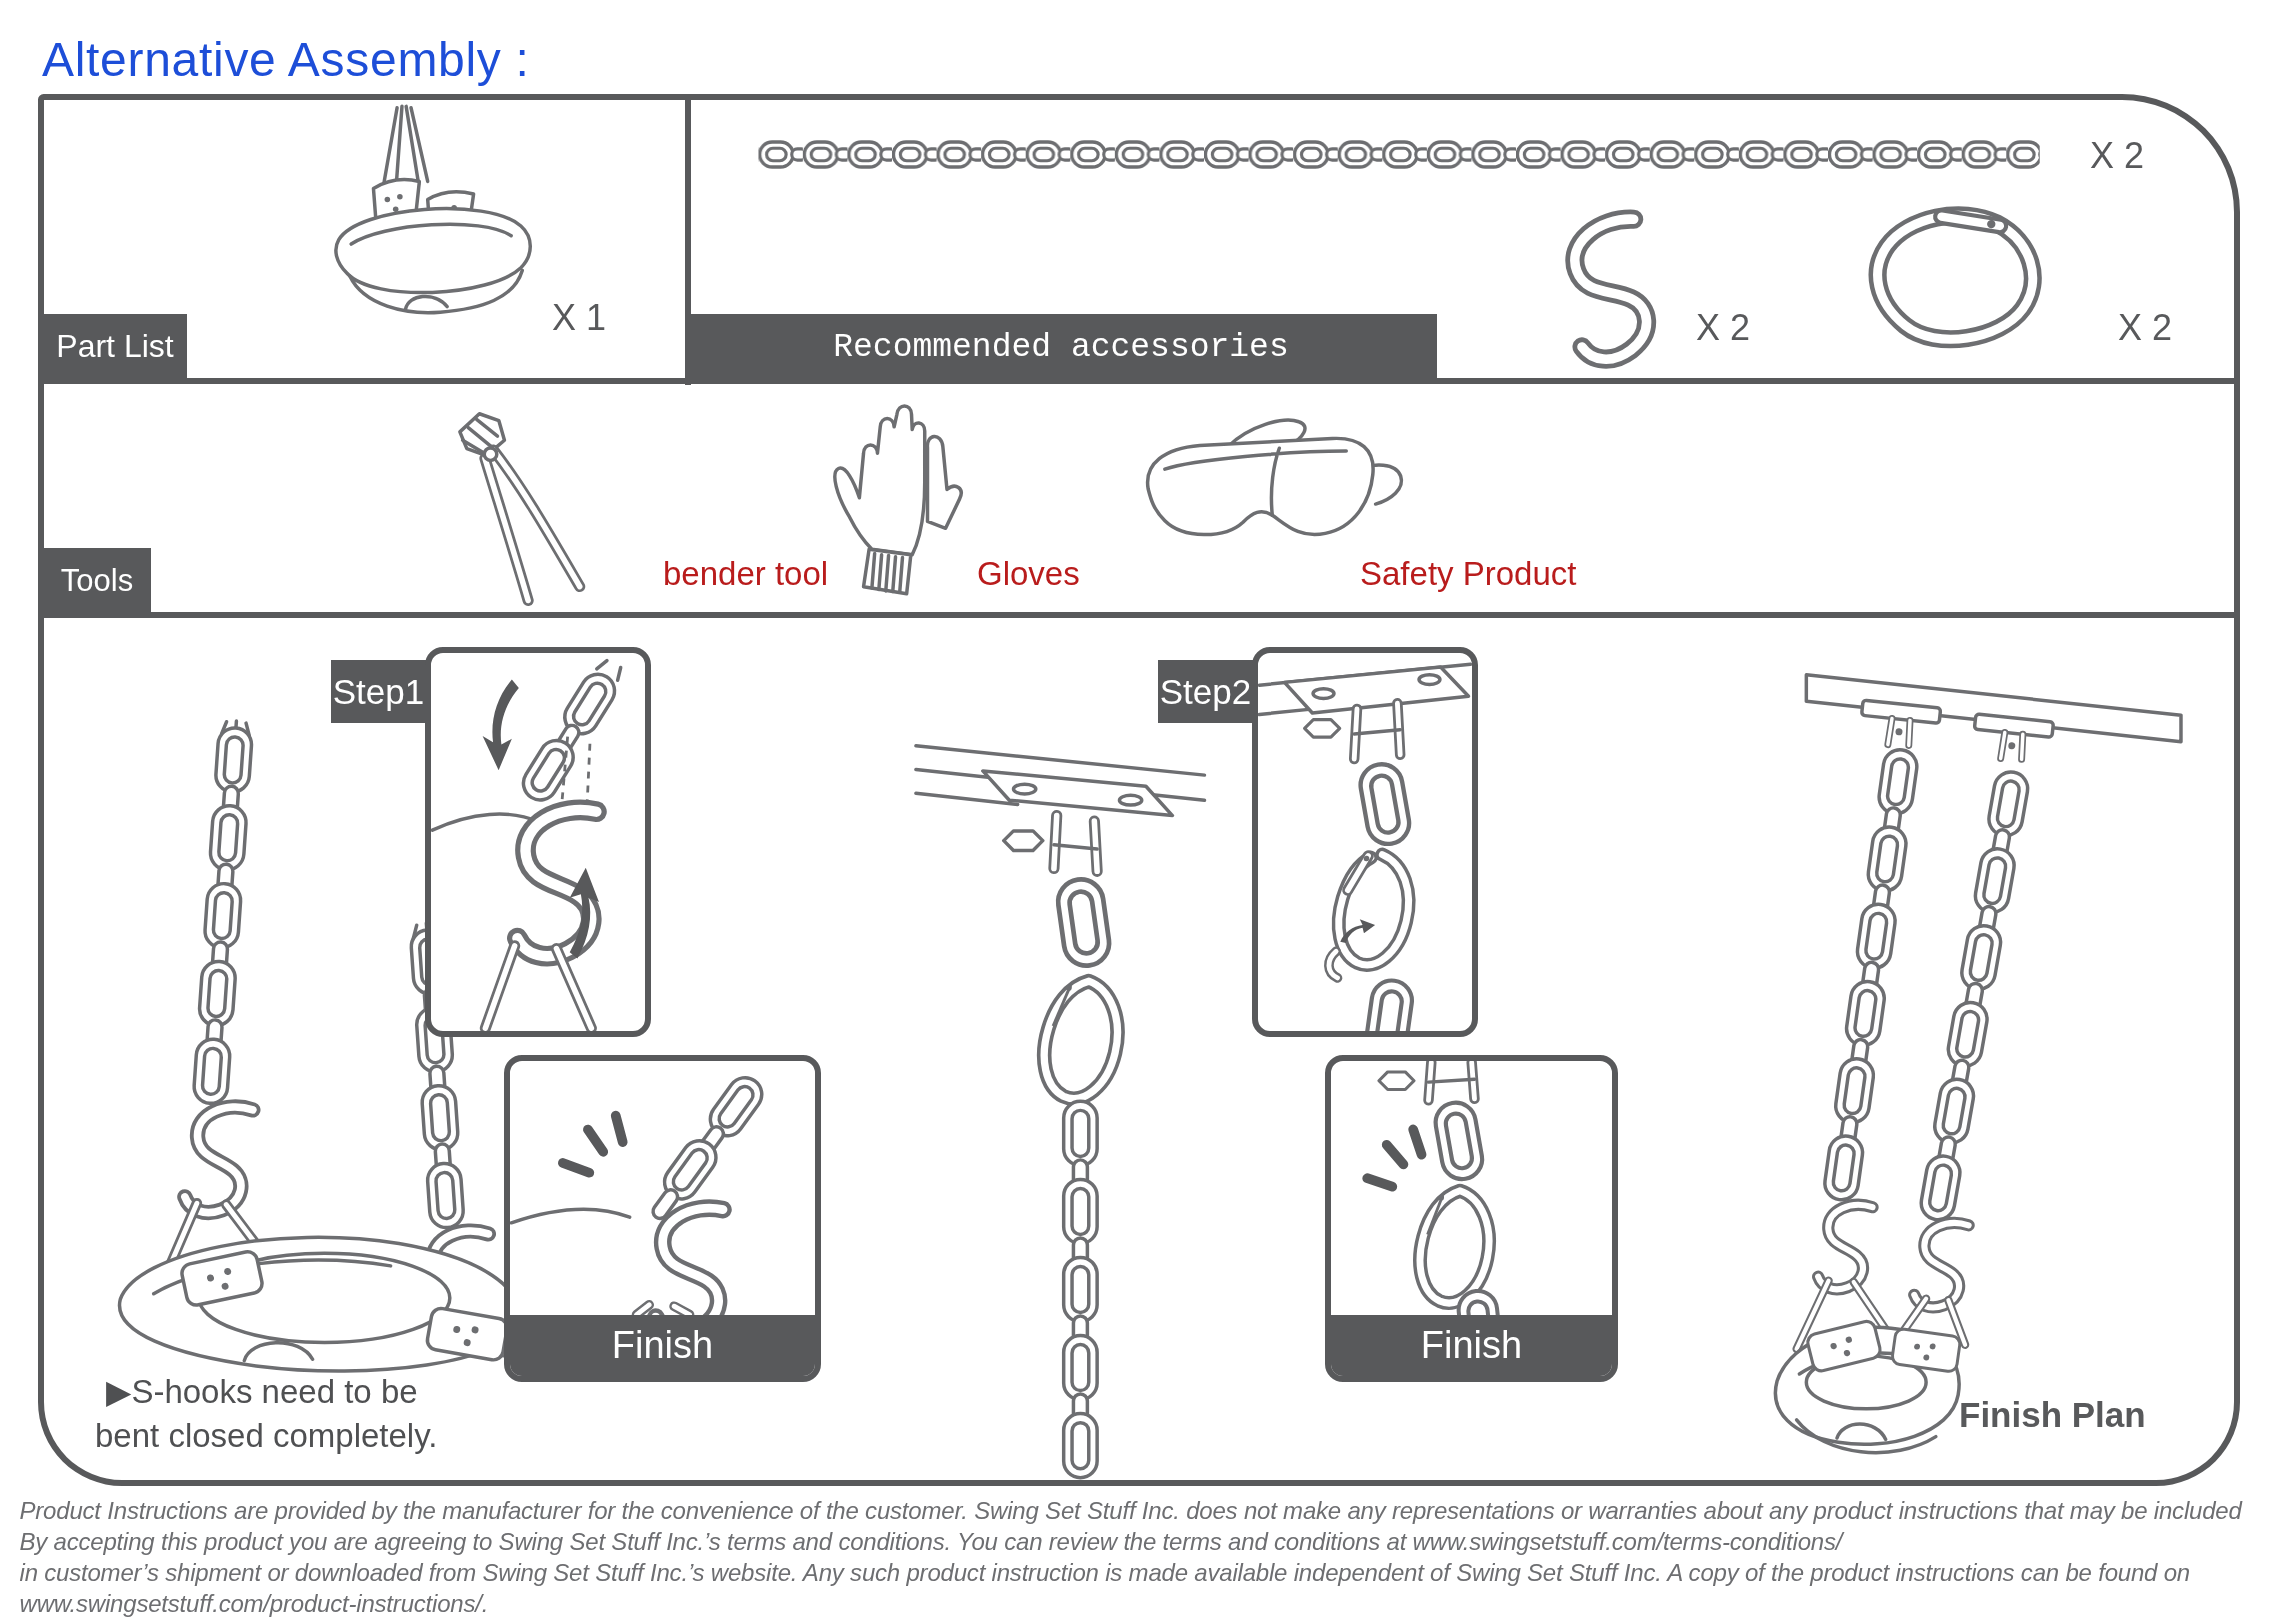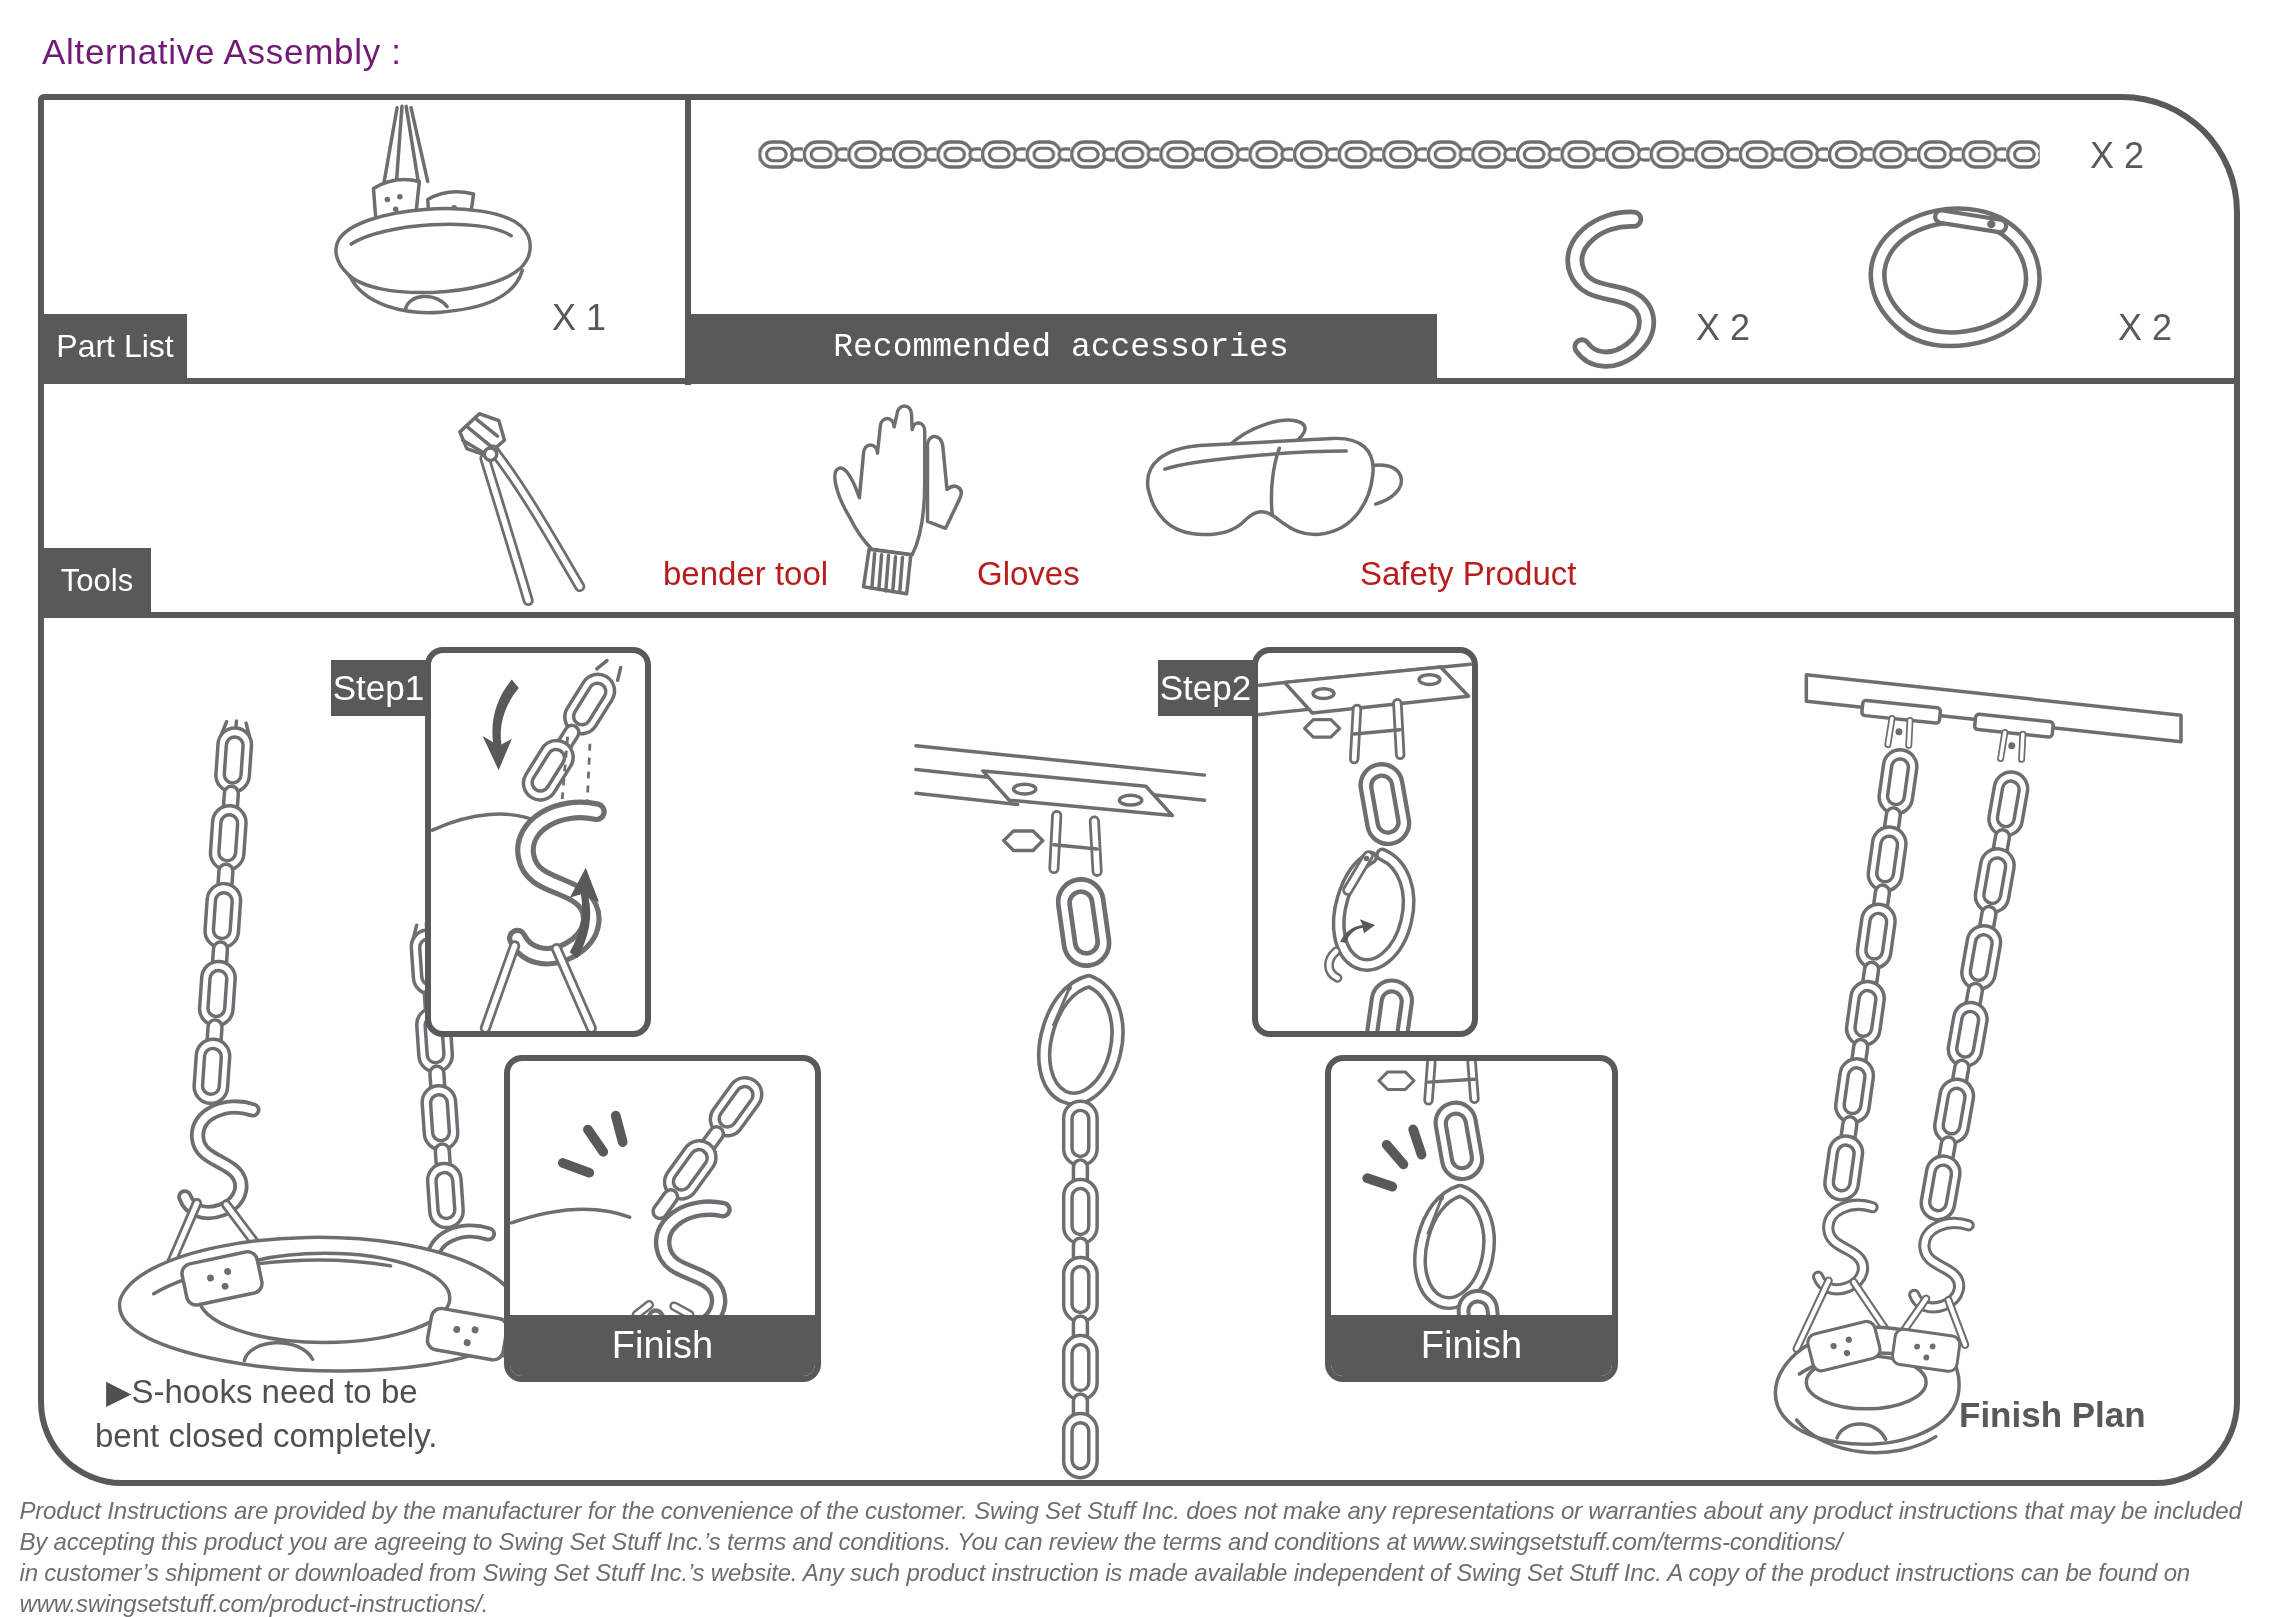--- a/index.html
+++ b/index.html
@@ -1,32 +1,32 @@
 <!DOCTYPE html>
 <html style="font-size:11px"><head>
 <meta charset="utf-8">
 <style>
   html,body { margin:0; padding:0; background:#fff; }
   .sheet { position:relative; width:2273px; height:1618px; background:#fff;
            font-family:"Liberation Sans", sans-serif; color:#58595B; overflow:hidden; }
   .abs { position:absolute; }
-  .title { left:42px; top:32px; font-size:35px; color:#701a75; letter-spacing:0.7px; }
+  .title { left:42px; top:32px; font-size:48px; color:#1d4ed8; letter-spacing:0.7px; }
   .badge { left:1820px; top:11px; width:265px; height:85px; background:#58595B; color:#fff;
            display:flex; align-items:center; justify-content:center;
            font-size:60px; font-weight:bold; letter-spacing:1.4px; }
   .frame { left:38px; top:94px; width:2202px; height:1392px; box-sizing:border-box;
            border:6.3px solid #58595B; border-radius:5.6px 118px 84px 84px; }
   .vdiv  { left:685px; top:94px; width:6.3px; height:291px; background:#58595B; }
   .hdiv1 { left:38px; top:378px; width:2202px; height:6.3px; background:#58595B; }
   .hdiv2 { left:38px; top:612px; width:2202px; height:6.3px; background:#58595B; }
   .plate { background:#58595B; color:#fff; display:flex; align-items:center; justify-content:center; }
   .plate-partlist { left:43px;  top:314px; width:144px;  height:65px; font-size:32px; }
   .plate-recacc   { left:685px; top:314px; width:752px; height:66px; font-size:33px;font-family:Liberation Mono, monospace; }
   .plate-tools    { left:43px;  top:548px; width:108px;  height:65px; font-size:31px; }
-  .plate-step     { width:95px; height:56px; font-size:35px; }
+  .plate-step     { width:95px; height:63px; font-size:35px; }
   .qty   { font-size:36px; color:#58595B; }
   .toollabel { font-size:33px; color:#b91c1c; }
   .panel { box-sizing:border-box; border:6.3px solid #58595B; border-radius:18px; background:#fff; overflow:hidden; }
   .finishband { position:absolute; left:0; right:0; bottom:0; height:61px; background:#58595B;
                 color:#fff; display:flex; align-items:center; justify-content:center; font-size:38px;text-align:center; }
   .note { font-size:33px; color:#4F5052; }
   .finplan { font-size:35px; font-weight:bold; color:#58595B; }
   .footer { left:19.5px; top:1495px; width:2236px; font-size:24px; font-style:italic;
             color:#6D6E71; line-height:31px; letter-spacing:-0.2px; }
   svg.abs { overflow:visible; }

